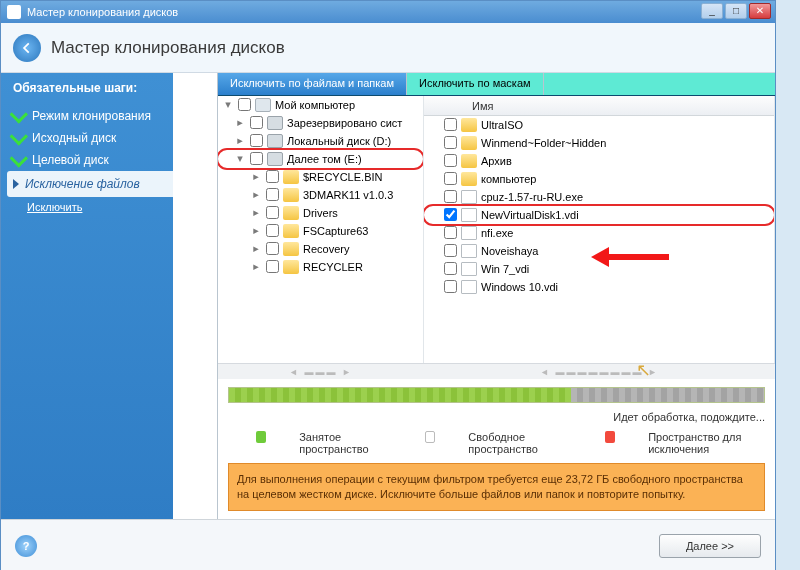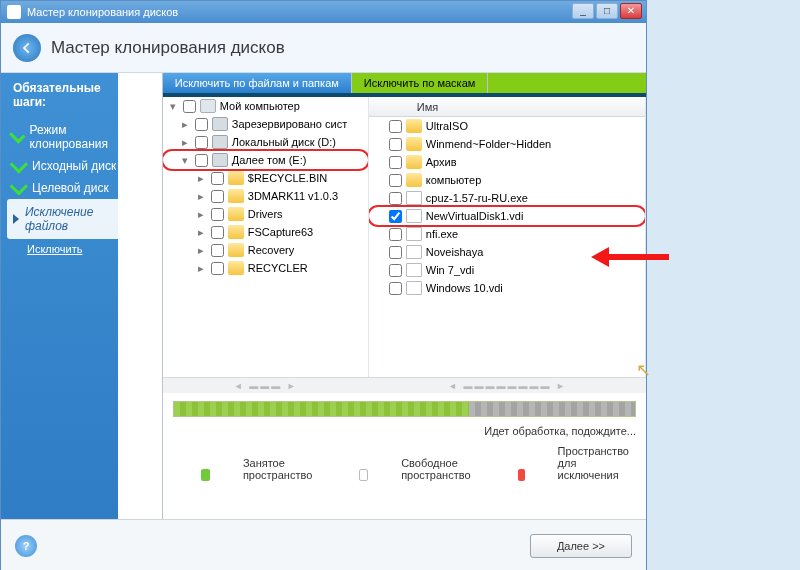--- a/index.html
+++ b/index.html
@@ -1,37 +1,37 @@
 <!DOCTYPE html>
 <html><head>
 <meta charset="utf-8">
 <style>
 * { box-sizing: border-box; margin: 0; padding: 0; font-family: Tahoma, Arial, sans-serif; font-size: 11px; }
 body { background: #d8e8f4; width: 800px; height: 570px; overflow: hidden; }
-.window { border: 1px solid #5a8ec4; background: #fff; width: 647px; height: 570px; position: relative; }
+.window { border: 1px solid #5a8ec4; background: #fff; width: 776px; height: 570px; position: relative; }
 .titlebar { height: 22px; background: linear-gradient(#6fabe0,#4a8dd0); display: flex; align-items: center; padding: 0 6px; color: #fff; font-size: 11px; position: relative; }
 .titlebar-icon { width: 14px; height: 14px; background: #fff; border-radius: 2px; margin-right: 6px; }
 .win-btns { position: absolute; right: 4px; top: 2px; display: flex; gap: 2px; }
 .win-btn { width: 22px; height: 16px; background: linear-gradient(#f2999a,#d63c3e); border: 1px solid #a02a2b; border-radius: 2px; color: #fff; text-align: center; line-height: 13px; font-size: 10px; cursor: pointer; }
 .win-btn.min { background: linear-gradient(#d6e5f6,#b3cfec); border-color: #8ab0d4; color: #333; }
 .header { height: 50px; background: #f1f7fc; display: flex; align-items: center; padding-left: 12px; border-bottom: 1px solid #d0dae4; }
 .back-btn { width: 28px; height: 28px; border-radius: 50%; background: radial-gradient(#6cb6f2,#2b76bc); display: flex; align-items: center; justify-content: center; margin-right: 10px; cursor: pointer; }
 .back-btn svg { width: 14px; height: 14px; }
 .header-title { font-size: 17px; color: #3a3a3a; }
 .body { display: flex; height: 446px; gap: 44px; }
 .sidebar { width: 172px; background: linear-gradient(#3f90d4,#2f7dc5); padding: 8px 0 0 12px; color: #fff; }
 .sidebar-head { font-size: 12px; margin-bottom: 10px; font-weight: bold; }
 .step { display: flex; align-items: center; padding: 4px 0; font-size: 12px; }
 .step.done::before { content: ""; width: 10px; height: 10px; margin-right: 6px; border-left: 3px solid #3be03b; border-bottom: 3px solid #3be03b; transform: rotate(-45deg) translate(1px,-2px); }
 .step.current { background: rgba(255,255,255,.9); color: #2a63a0; border-radius: 3px 0 0 3px; padding: 6px 20px; margin-left: -6px; padding-left: 6px; font-style: italic; }
 .step.current::before { content: ""; width: 0; height: 0; border-top: 5px solid transparent; border-bottom: 5px solid transparent; border-left: 6px solid #2a63a0; margin-right: 6px; }
 .step.plain::before { content: ""; width: 14px; display: inline-block; }
 .step a { color: #fff; text-decoration: underline; }
 .main { flex: 1; background: #fff; display: flex; flex-direction: column; border-left: 1px solid #b9c5cf; }
-.tabs { height: 24px; display: flex; background: #84cc16; border-bottom: 4px solid #0c4a6e; }
+.tabs { height: 24px; display: flex; background: #5eead4; border-bottom: 1px solid #0c4a6e; }
 .tab { padding: 4px 12px; border-right: 1px solid #b9c5cf; cursor: pointer; }
 .tab.active { background: linear-gradient(#56a7e8,#2b7fcc); color: #fff; }
 .panes { display: flex; height: 280px; }
 .tree, .list { overflow-y: scroll; overflow-x: hidden; border-right: 1px solid #e1e6ea; position: relative; }
 .tree { width: 206px; }
 .list { flex: 1; }
 .list-header { height: 20px; background: linear-gradient(#fdfdfd,#eceff3); border-bottom: 1px solid #d2d7db; padding-left: 48px; line-height: 20px; color: #333; position: sticky; top: 0; }
 .row { display: flex; align-items: center; padding: 2px 4px; white-space: nowrap; }
 .row .exp { width: 12px; text-align: center; color: #7a7a7a; cursor: pointer; }
 .row input[type=checkbox] { margin: 0 4px; }
@@ -41,21 +41,21 @@
 .comp { background: #dfe7ed; border: 1px solid #a6b0b8; border-radius: 2px; }
 .file { background: #fff; border: 1px solid #b6bcc1; border-radius: 1px; }
 .indent1 { padding-left: 16px; } .indent2 { padding-left: 32px; }
 .highlight { outline: 2px solid #e62a2a; border-radius: 10px; }
 .hscroll { height: 16px; background: #f0f2f4; border-top: 1px solid #d6dadf; display:flex; align-items:center; justify-content:center; color:#bbb; font-size:9px; letter-spacing:2px; }
 .lower { padding: 8px 10px; background: #fff; }
 .progress { height: 16px; border: 1px solid #b4c48d; background: repeating-linear-gradient(90deg,#9cd04e 0 6px,#8bc23a 6px 12px); position: relative; }
 .progress::after { content:""; position:absolute; right:0; top:0; bottom:0; width:36%; background: repeating-linear-gradient(90deg,#b5b5b5 0 6px,#a3a3a3 6px 12px); }
 .status-text { margin: 8px 0; color: #333; text-align: right; }
 .legend { display: flex; gap: 14px; margin-bottom: 8px; }
-.legend span { display: flex; align-items: flex-end; gap: 5px; color: #333; padding-left: 28px; }
+.legend span { display: flex; align-items: flex-start; gap: 5px; color: #333; padding-left: 28px; }
 .sw { width: 14px; height: 12px; border-radius: 2px; }
 .sw.g { background: #6fcb3a; } .sw.w { background: #fff; border: 1px solid #bbb; } .sw.r { background: #f24a3d; }
 .warn { background: #fbb255; border: 1px solid #e08a2a; padding: 8px; color: #5a2f05; font-size: 11px; line-height: 1.35; }
 .footer { height: 52px; border-top: 1px solid #cfd5da; display: flex; align-items: center; justify-content: flex-end; padding: 0 14px; gap: 10px; background: #f4f7fa; }
 .footer .help { margin-right: auto; width: 22px; height: 22px; border-radius: 50%; background: radial-gradient(#9ed2fb,#3e8ed6); color: #fff; text-align: center; line-height: 22px; font-weight: bold; cursor: pointer; }
 .btn { min-width: 90px; height: 24px; background: linear-gradient(#fefefe,#e6eaee); border: 1px solid #9aa3ab; border-radius: 3px; padding: 0 26px; cursor: pointer; color: #333; }
 .arrow { position: absolute; left: 590px; top: 246px; display:flex; align-items:center; }
 .arrow-line { width: 60px; height: 6px; background: #f21818; }
 .arrow-head { width: 0; height: 0; border-top: 10px solid transparent; border-bottom: 10px solid transparent; border-right: 18px solid #f21818; }
 .cursor-ptr { position:absolute; left:635px; top:358px; font-size:18px; color:#d9a93d; pointer-events:none; }
@@ -254,20 +254,21 @@
             </span>
           <span>
               <i class="sw w"></i>
               <span>Свободное пространство</span>
             </span>
           <span>
               <i class="sw r"></i>
               <span>Пространство для исключения</span>
             </span>
         </div>
+        <div class="warn">Для выполнения операции с текущим фильтром требуется еще 23,72 ГБ свободного пространства на целевом жестком диске. Исключите больше файлов или папок и повторите попытку.</div>
       </div>
     </div>
   </div>
 
   <div class="footer">
     <div class="help">?</div>
     <button class="btn">Далее &gt;&gt;</button>
   </div>
 
   <div class="arrow">

